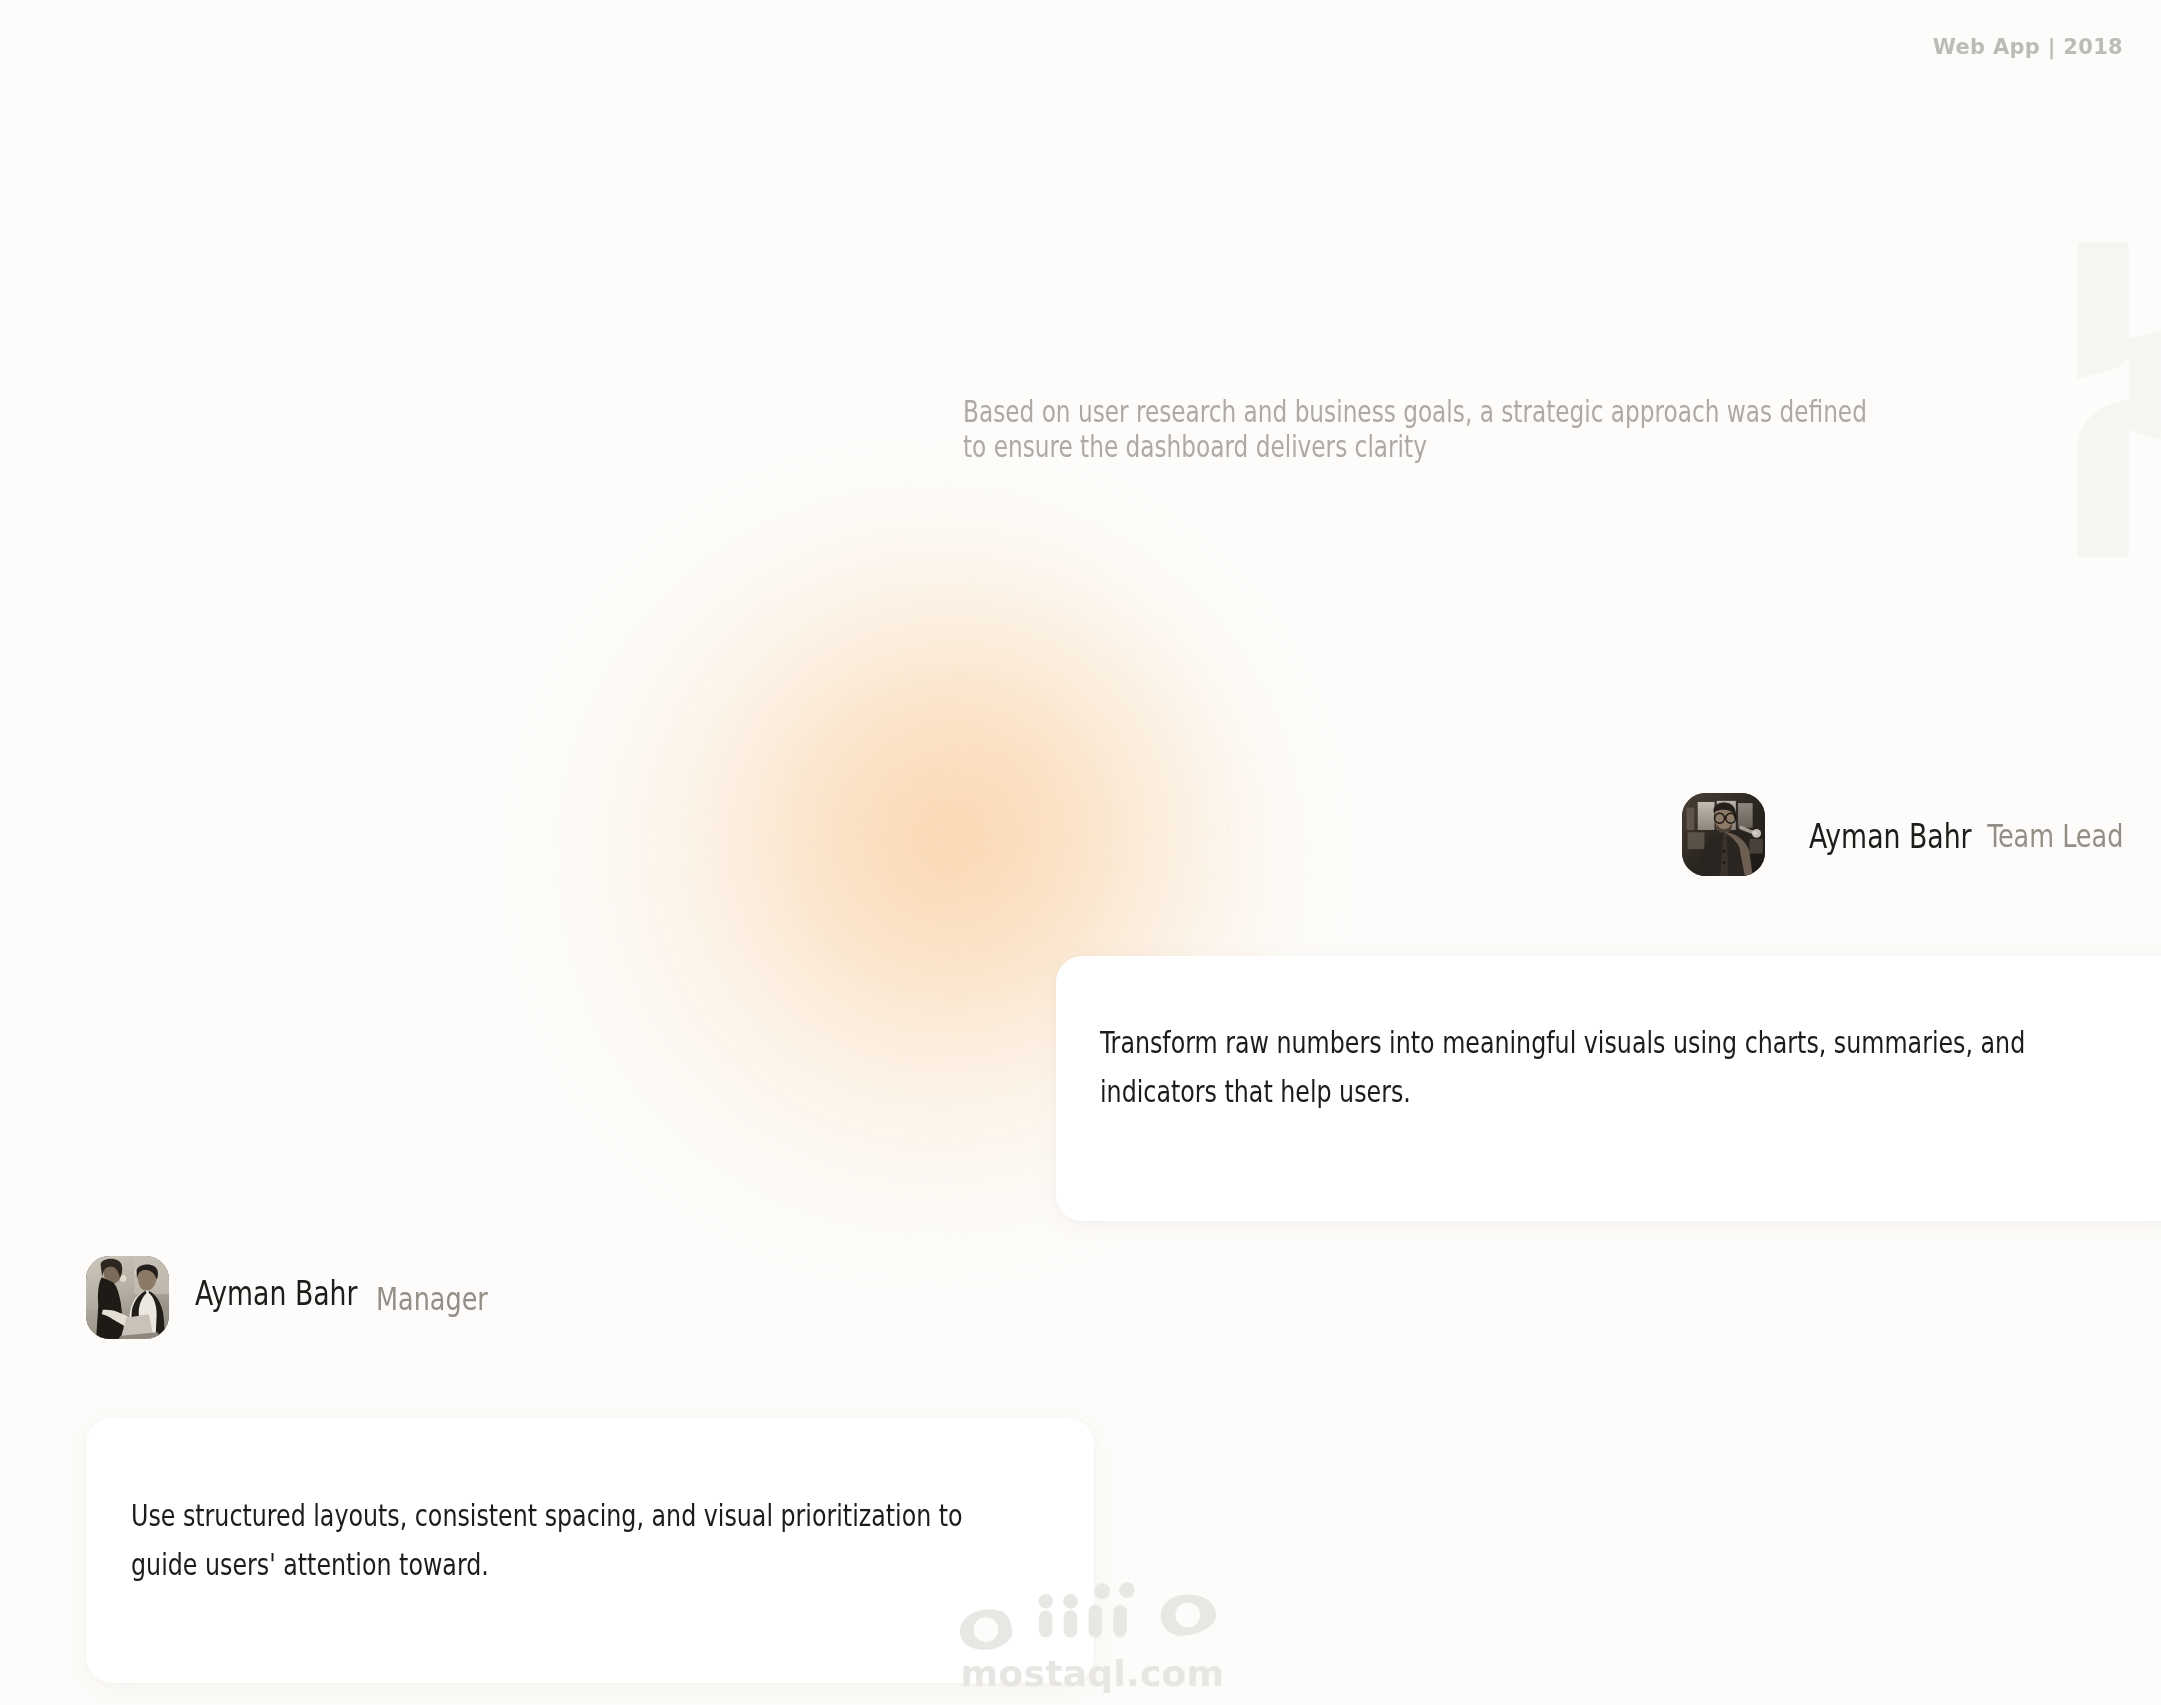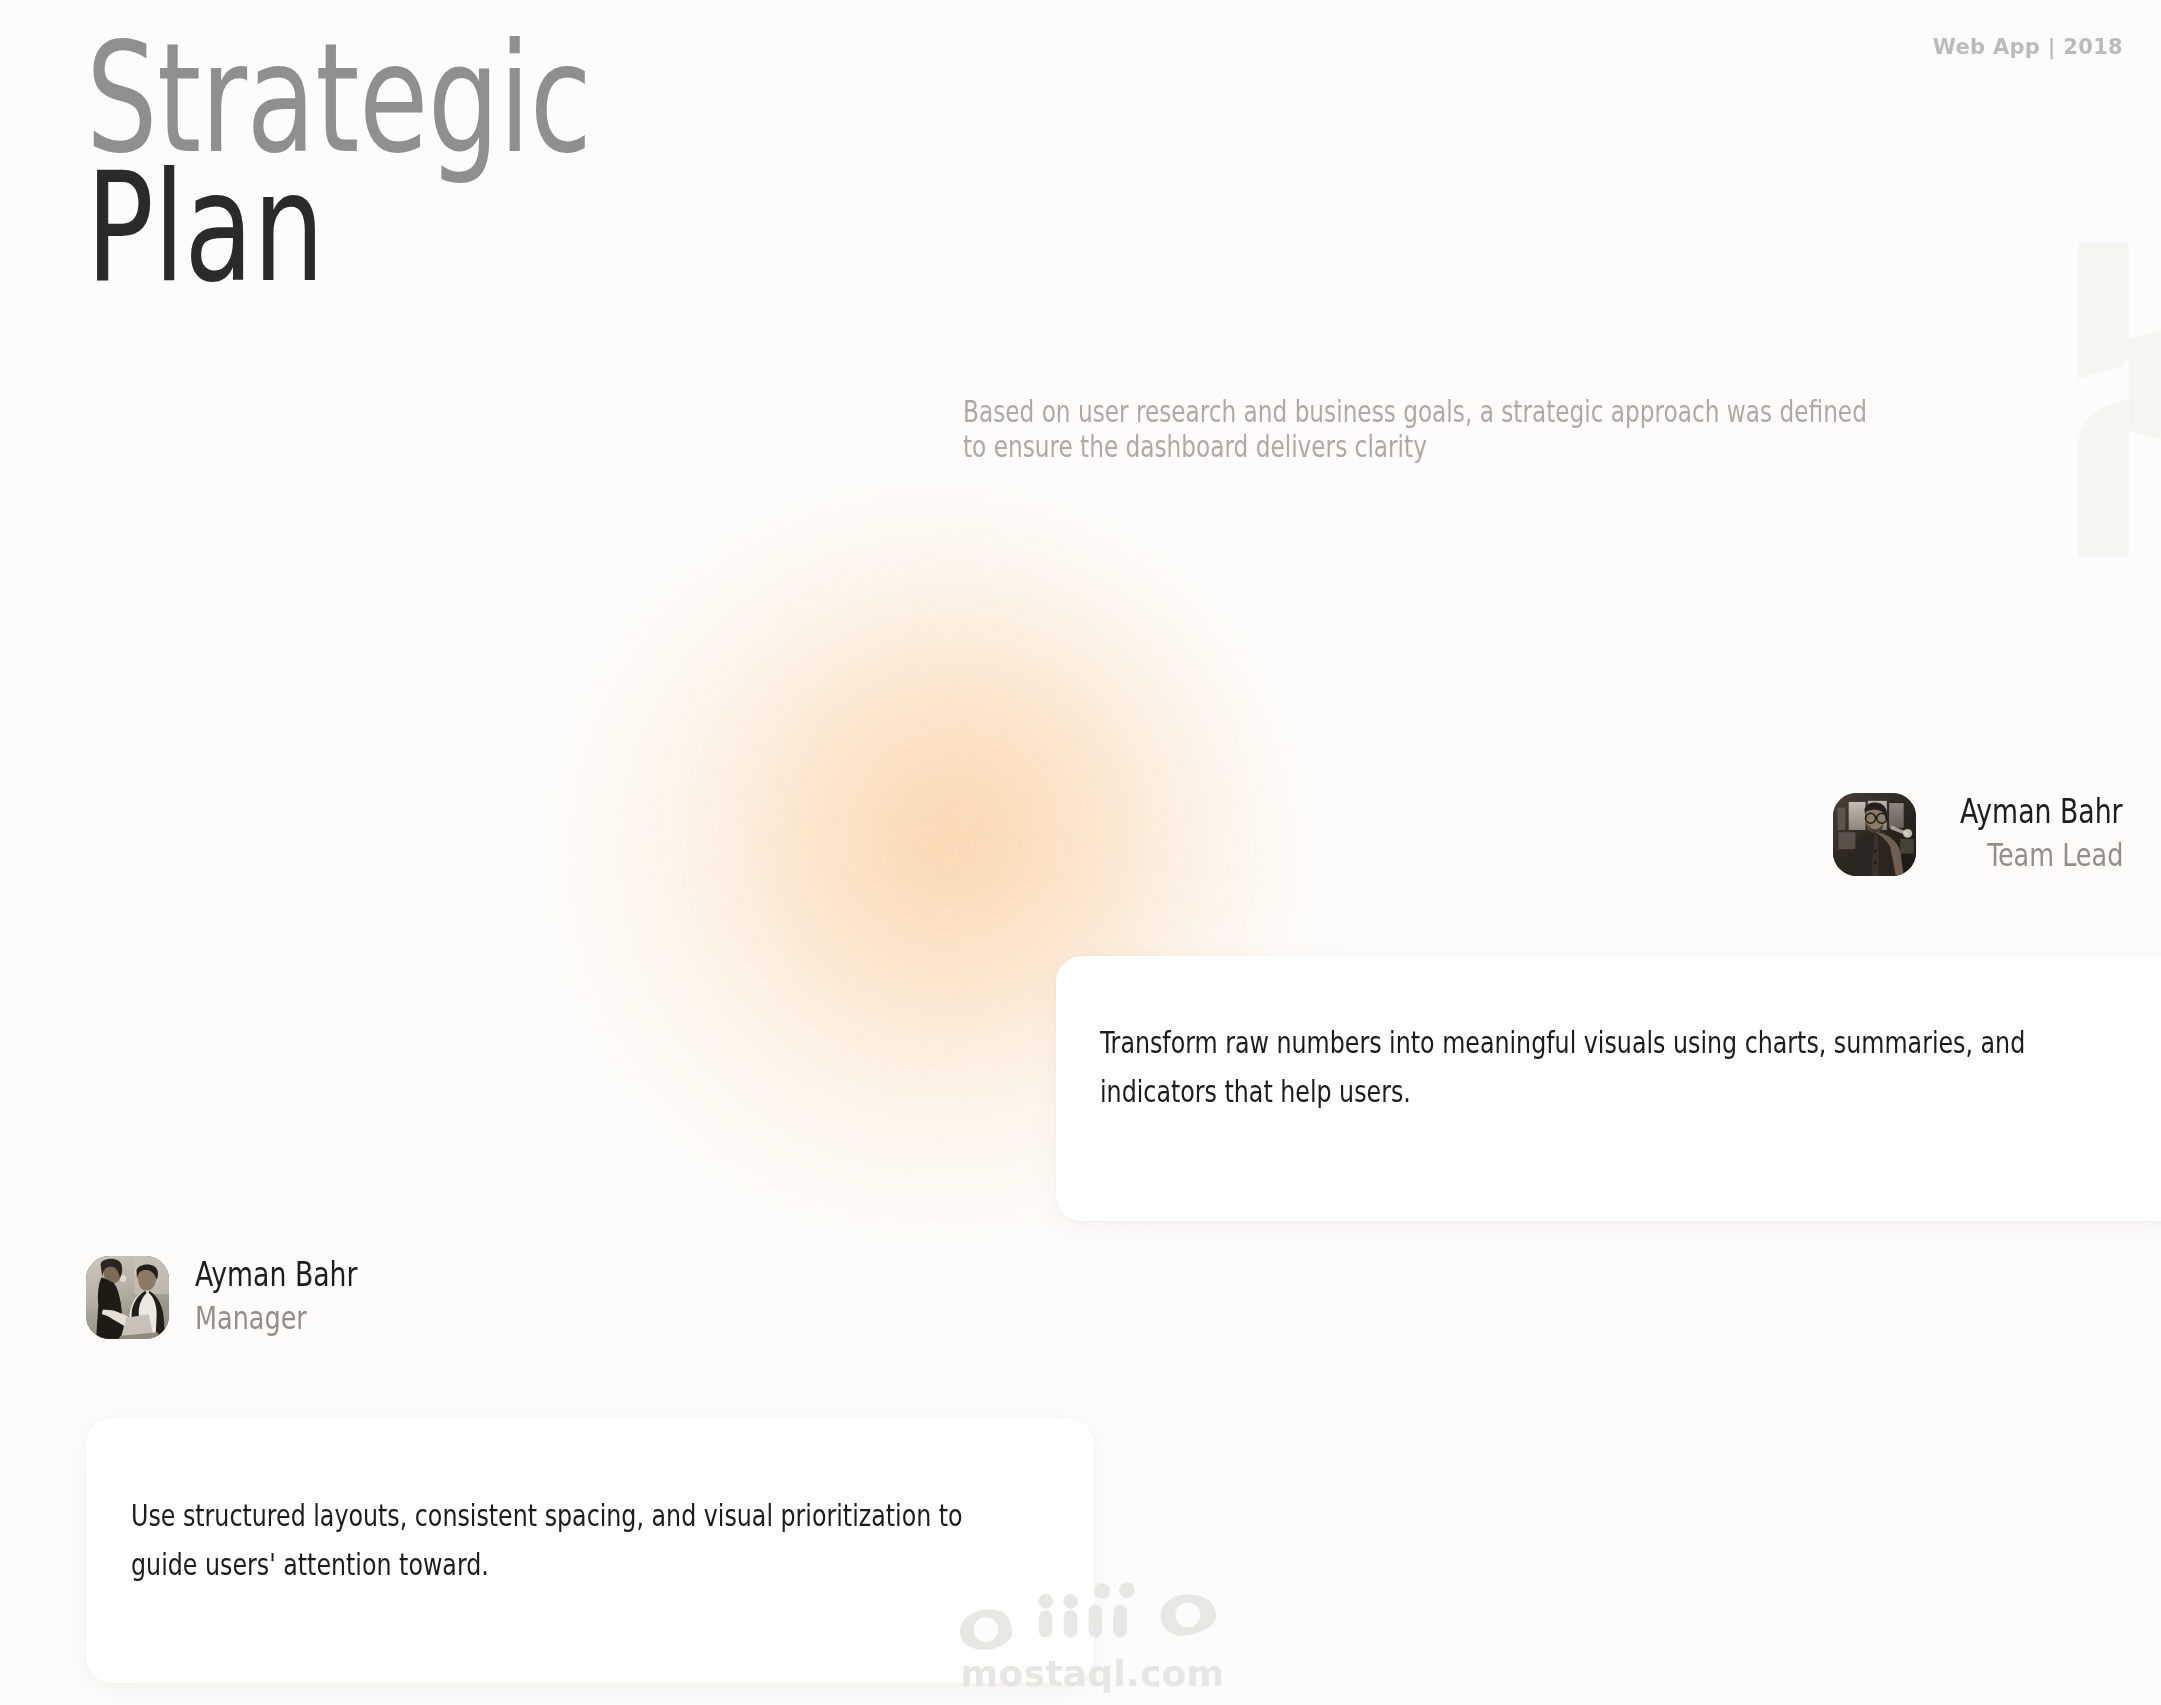--- a/index.html
+++ b/index.html
@@ -129,21 +129,21 @@
     width:83px;
     height:83px;
     border-radius:23.6px;
     overflow:hidden;
     flex:0 0 auto;
     background:#403830;
     position:relative;
   }
   .avatar svg { display:block; width:100%; height:100%; }
 
-  .person-text { display:flex; flex-direction:column;justify-content:flex-end; }
+  .person-text { display:flex; flex-direction:row;justify-content:flex-end; }
   .person-name {
     font-family:"DejaVu Sans Condensed","Liberation Sans Narrow","Liberation Sans",sans-serif;
     font-size:33px;
     font-weight:400;
     color:#1E1D1B;
     line-height:1.12;
     transform:scaleX(0.9);
     transform-origin:left center;
     white-space:nowrap;
   }
@@ -229,24 +229,20 @@
       <g fill="#F6F5F2">
         <path d="M52 0 H143 V196 C143 212 130 222 110 228 L52 243 Z"></path>
         <path d="M143 172 L200 158 V352 L143 334 Z"></path>
         <path d="M52 560 V370 C52 320 84 292 143 280 V560 Z"></path>
       </g>
     </svg>
   </div>
 
   <div class="meta">Web App | 2018</div>
 
-  <div class="title-block">
-    <span class="title-line title-1">Strategic</span>
-    <span class="title-line title-2">Plan</span>
-  </div>
 
   <div class="subtitle">Based on user research and business goals, a strategic approach was defined to ensure the dashboard delivers clarity</div>
 
   <div class="person person-lead">
     <div class="avatar">
       <svg viewBox="0 0 148 148" xmlns="http://www.w3.org/2000/svg" preserveAspectRatio="xMidYMid slice">
         <defs>
           <linearGradient id="bgA" x1="0" y1="0" x2="1" y2="1">
             <stop offset="0%" stop-color="#4a4038"></stop>
             <stop offset="45%" stop-color="#2e2822"></stop>

